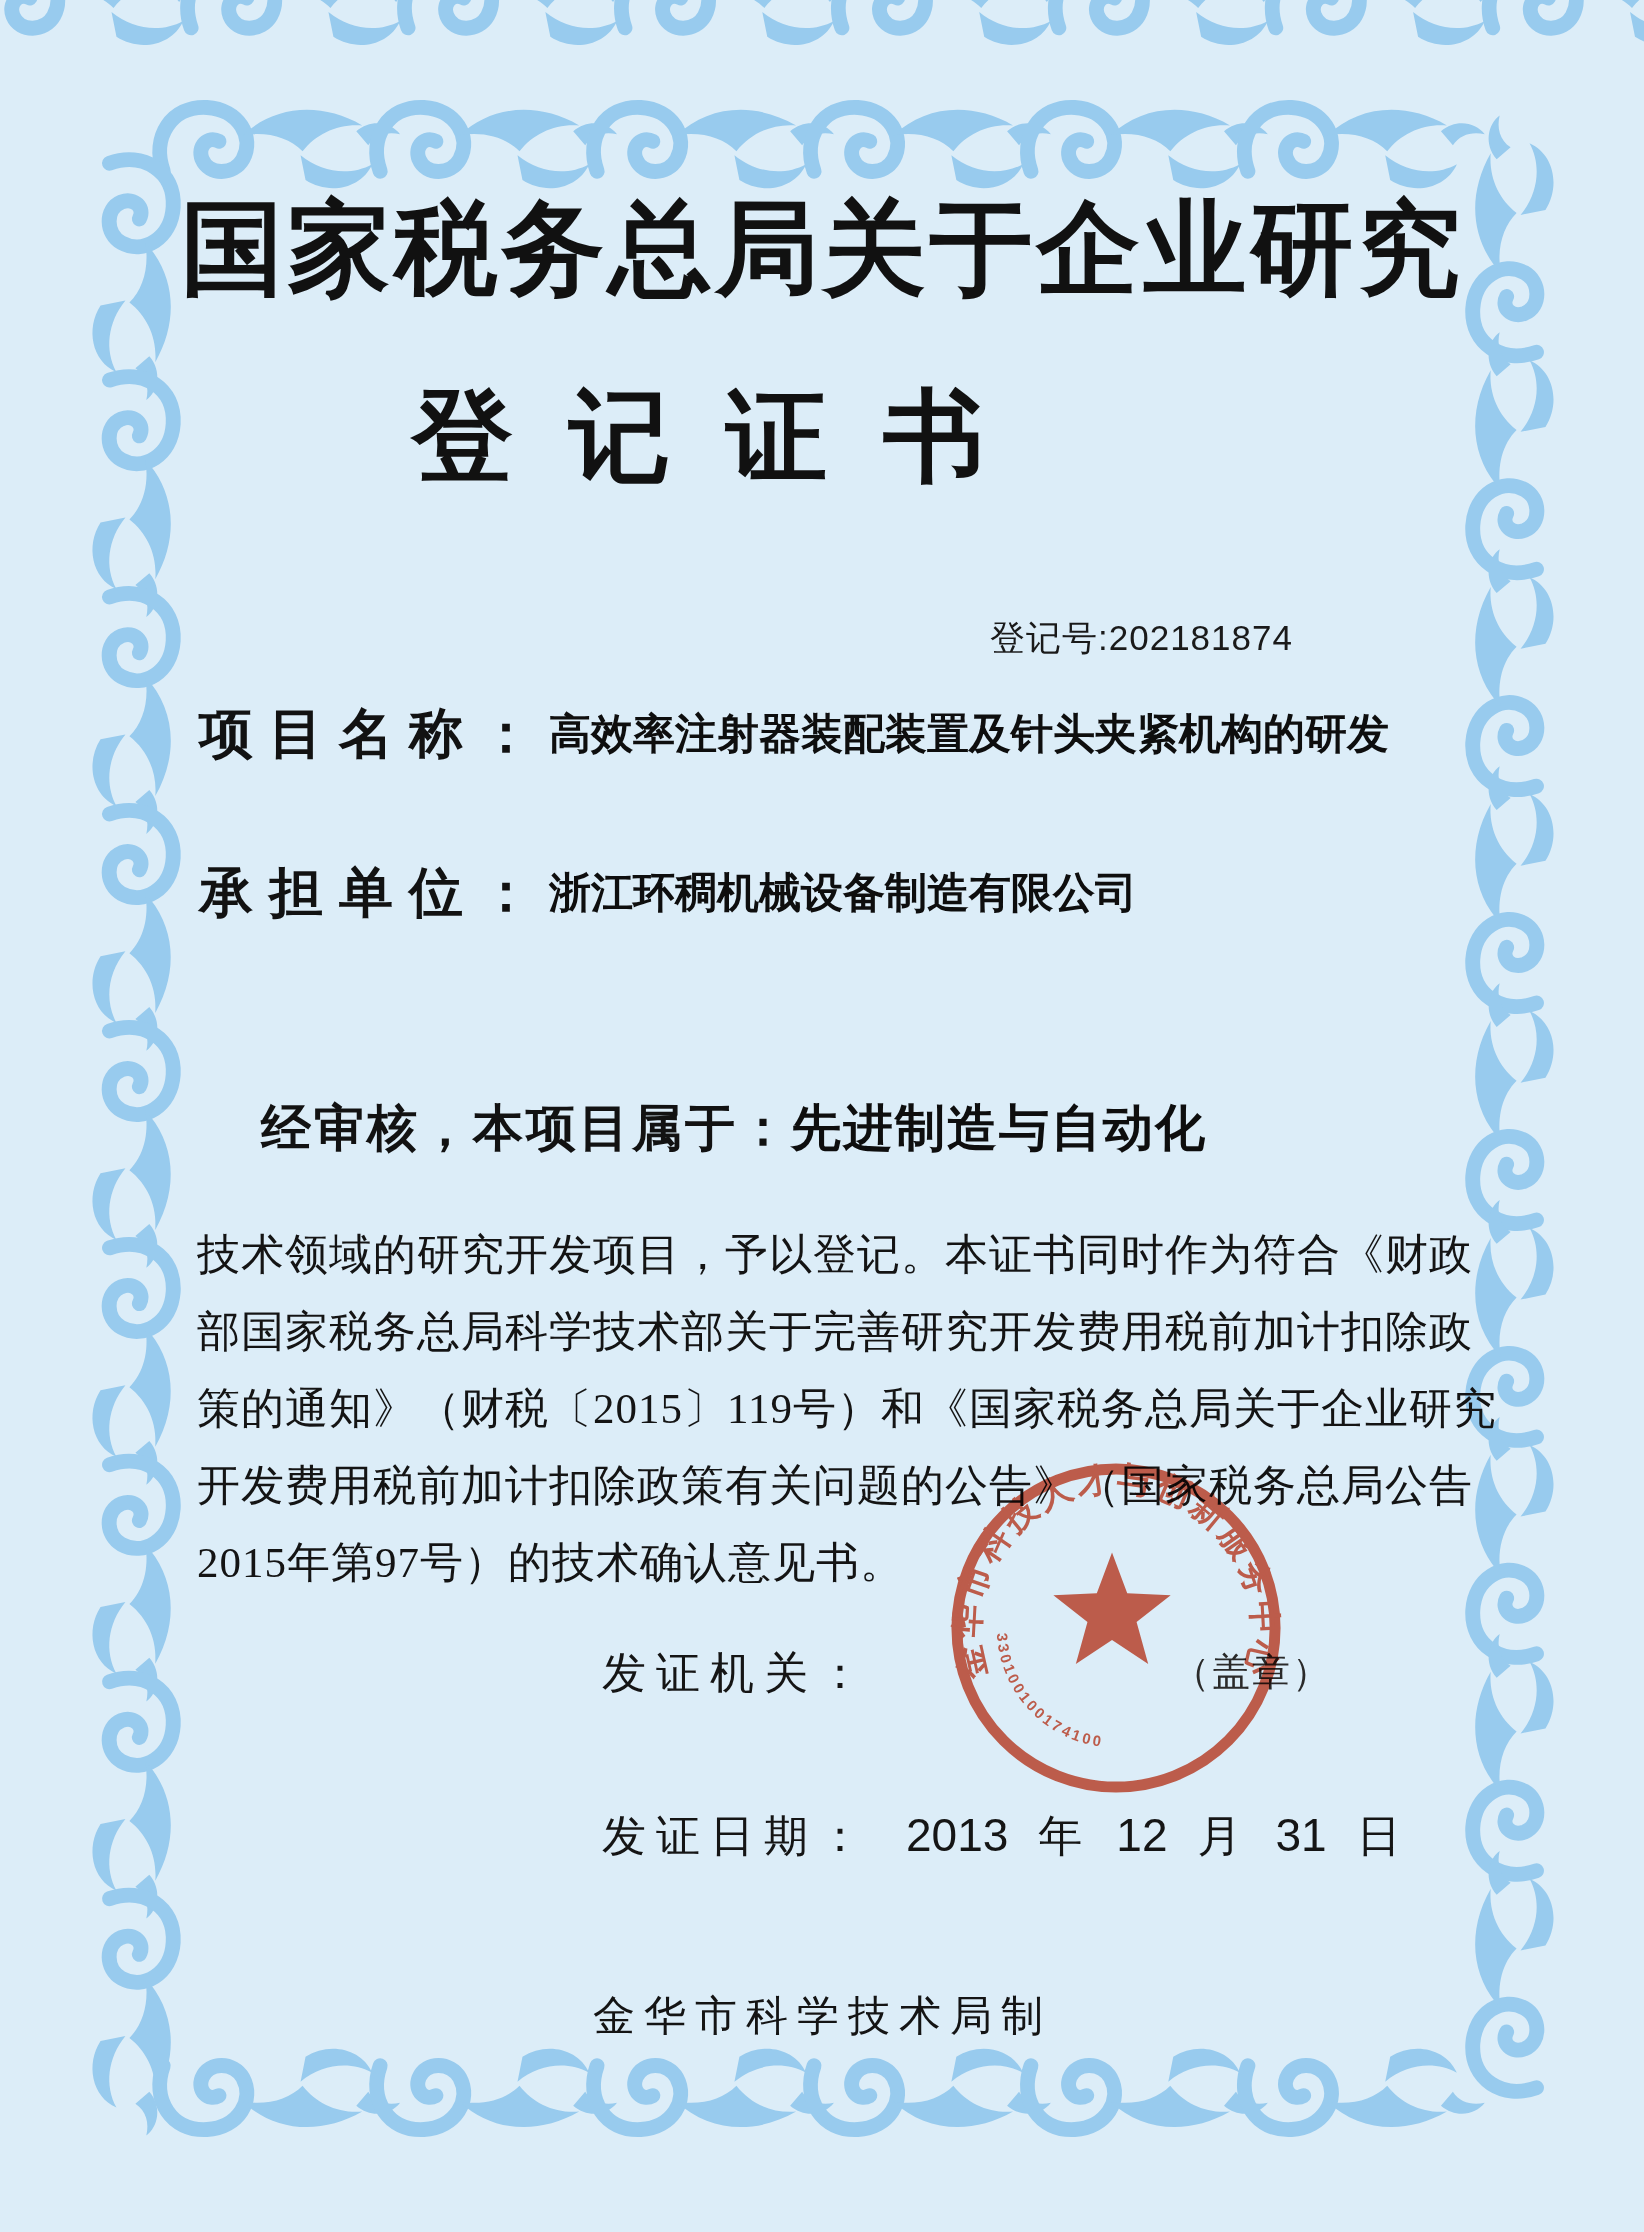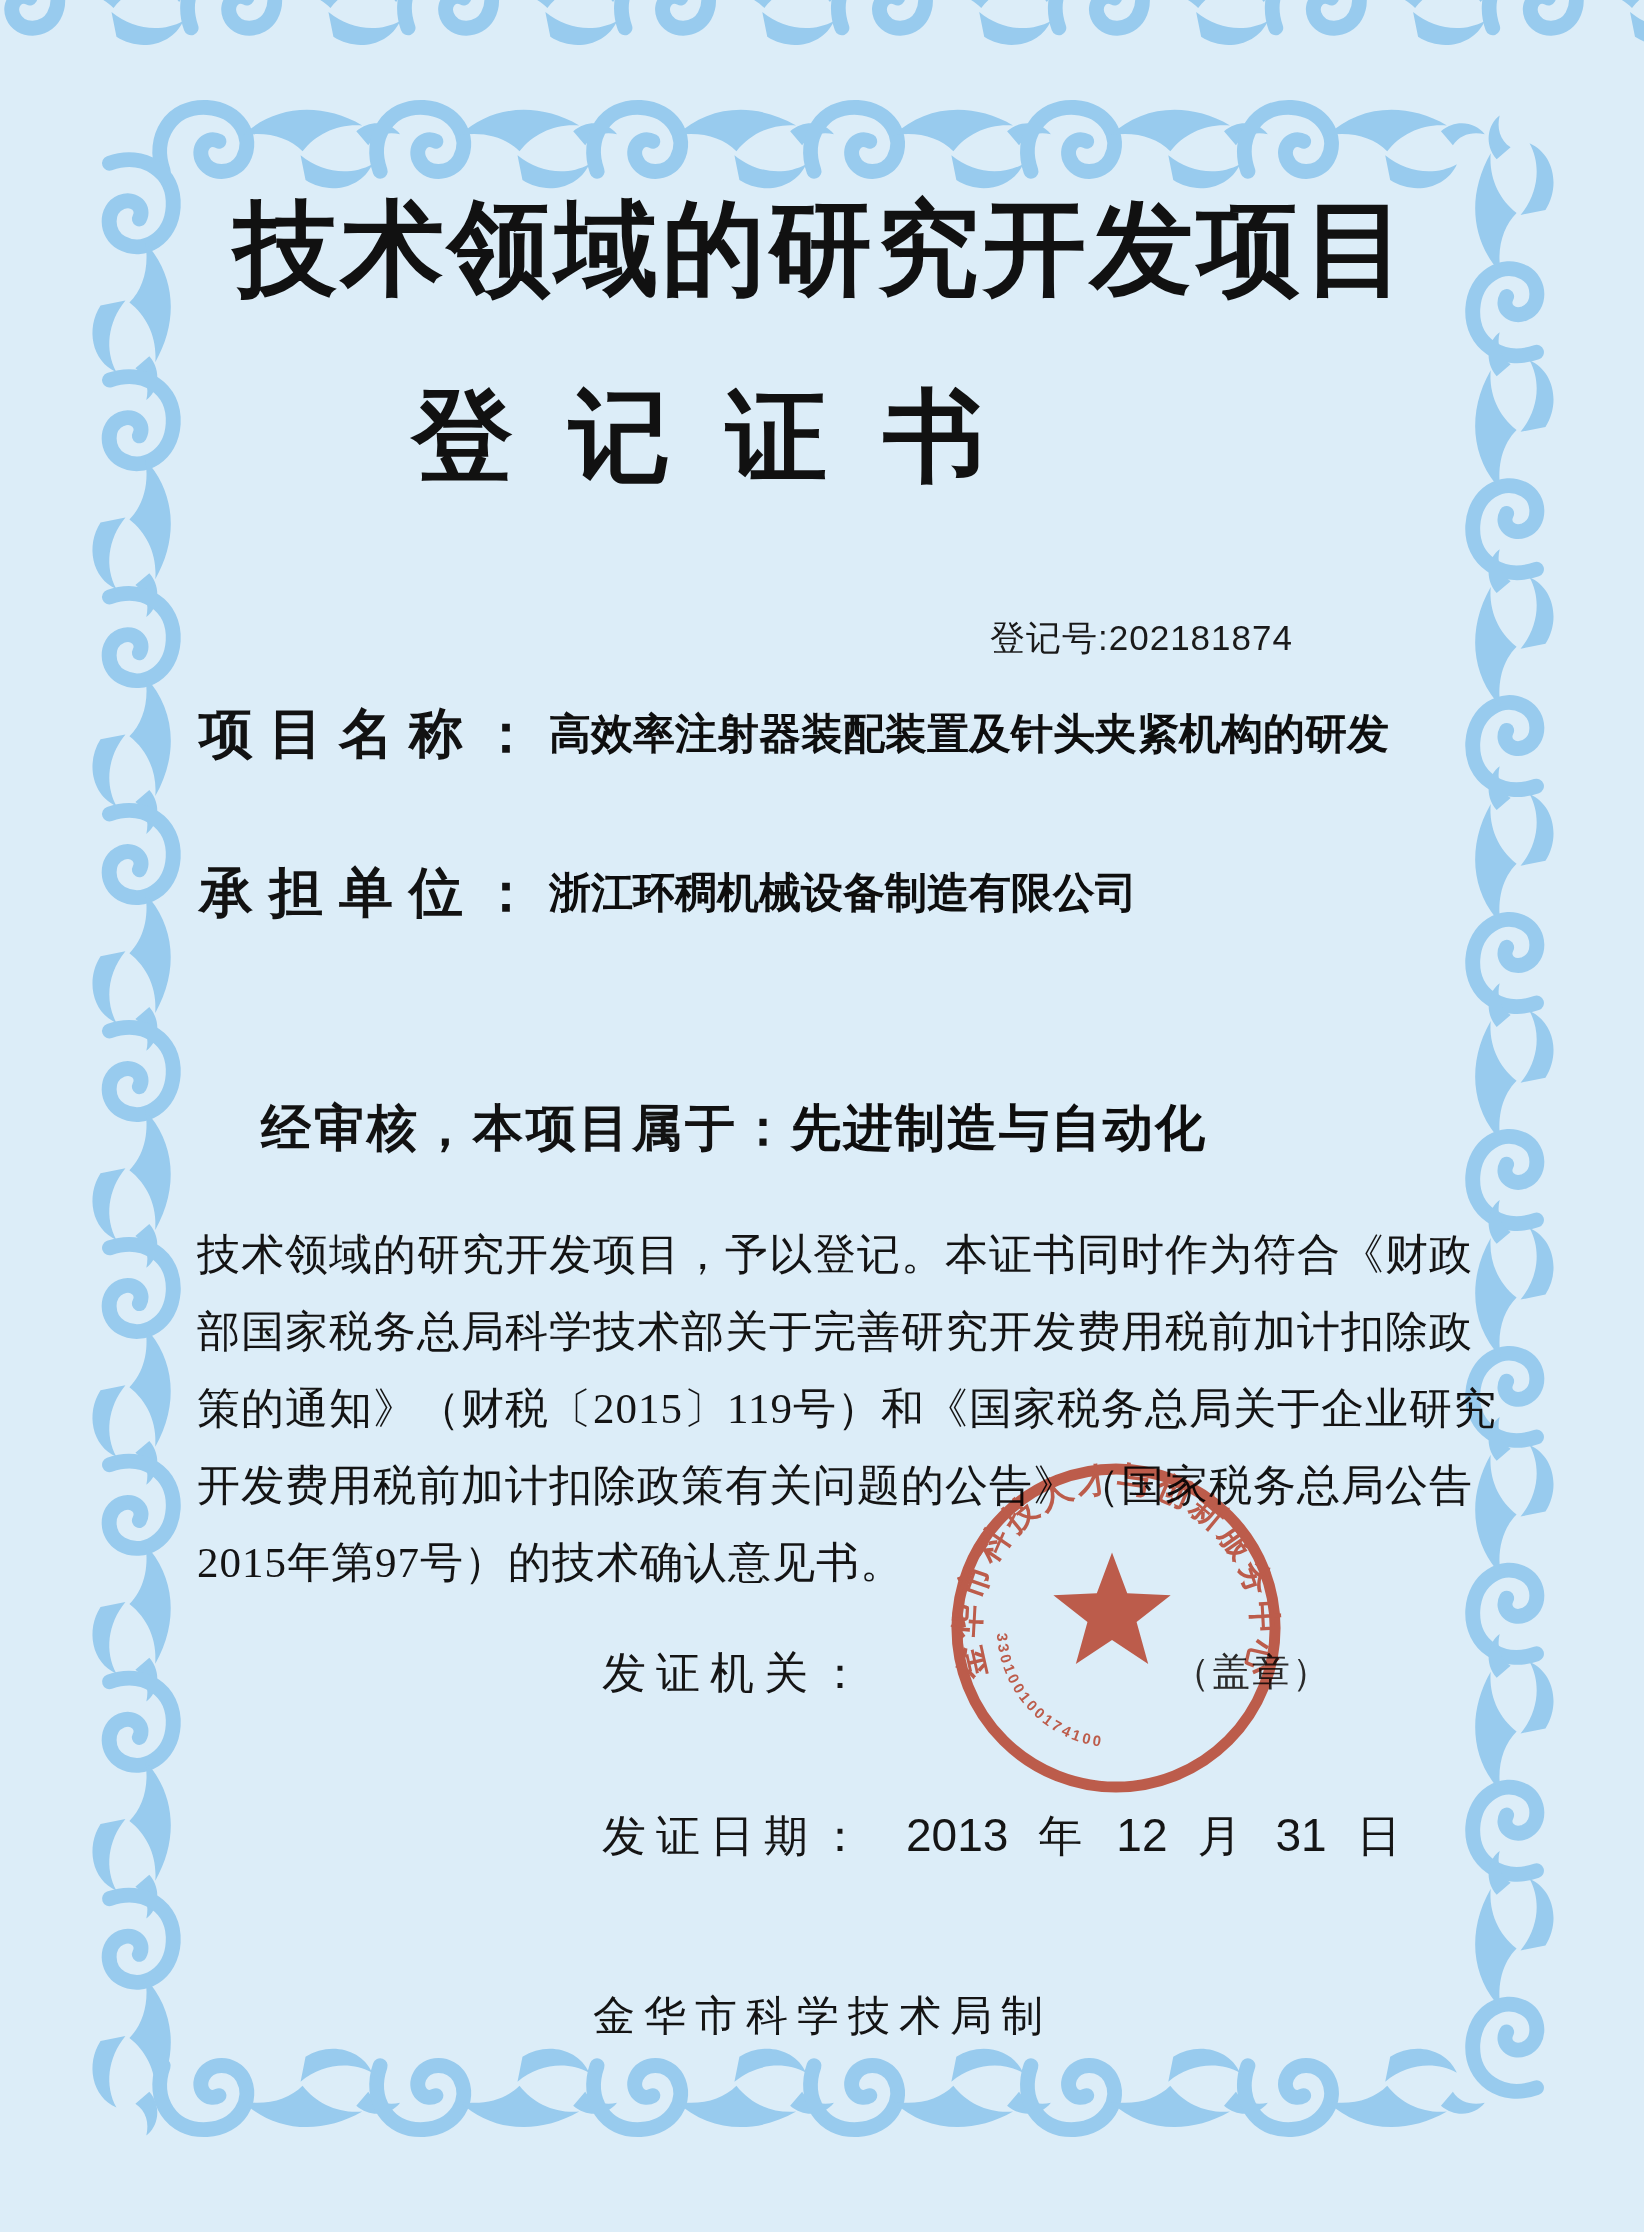--- a/index.html
+++ b/index.html
@@ -133,21 +133,21 @@
       <use href="#scrollUnit" transform="translate(1458,804) rotate(-90)"></use>
         <use href="#scrollUnit" transform="translate(1458,1022) rotate(-90)"></use>
       <use href="#scrollUnit" transform="translate(1458,1240) rotate(-90)"></use>
         <use href="#scrollUnit" transform="translate(1458,1458) rotate(-90)"></use>
       <use href="#scrollUnit" transform="translate(1458,1676) rotate(-90)"></use>
         <use href="#scrollUnit" transform="translate(1458,1894) rotate(-90)"></use>
       <use href="#scrollUnit" transform="translate(1458,2112) rotate(-90)"></use>
     </g>
   </svg>
 
-  <div class="abs title1">技术领域的研究开发项目</div>
+  <div class="abs title1">国家税务总局关于企业研究</div>
   <div class="abs title2">登记证书</div>
 
   <div class="abs regno">
     <span>登记号:</span><span>202181874</span>
   </div>
 
   <div class="abs field-row row-project">
     <span class="f-label">项目名称：</span>
     <span class="f-value">高效率注射器装配装置及针头夹紧机构的研发</span>
   </div>

